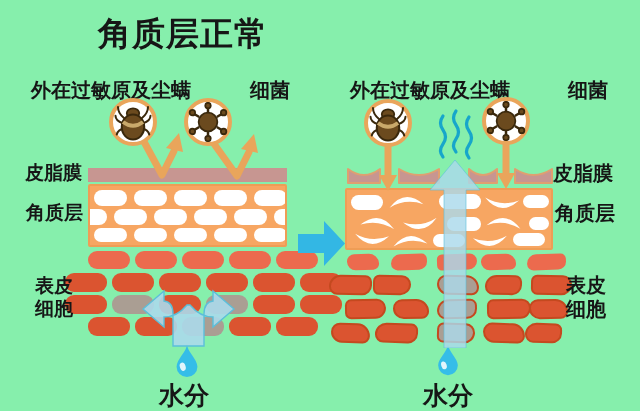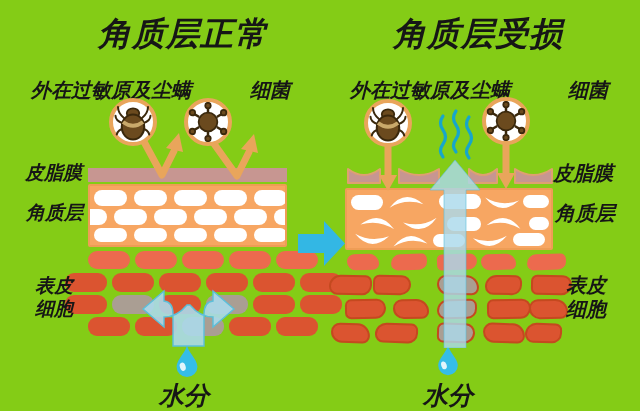--- a/index.html
+++ b/index.html
@@ -4,22 +4,22 @@
 <style>
   :root{
     --accent:#E9A55B; --film:#C79691; --filmrim:#DFA070;
     --sc:#F7A662; --scborder:#EE9D56;
     --bl:#EC6A4E; --bd:#DB5430; --bo:#C4491F; --bg:#AA9E93;
     --water:#35BDE8; --flow:#ABD9EB; --flowedge:#5BBFDA;
     --wave:#17A6CA; --mid:#33B7E4; --brown:#6B4A1E; --browndk:#3A280C;
     --text:#161616;
   }
   html,body{margin:0;padding:0;background:#ffffff;}
-  #stage{position:relative;width:640px;height:411px;background:#84cc16;overflow:hidden;
-         font-family:"DejaVu Sans","Liberation Sans",sans-serif;color:var(--text);font-style:italic;}
+  #stage{position:relative;width:640px;height:411px;background:#86efac;overflow:hidden;
+         font-family:"DejaVu Sans","Liberation Sans",sans-serif;color:var(--text);}
   .abs{position:absolute;}
   .title{position:absolute;font-size:33px;font-weight:bold;text-align:center;letter-spacing:1px;white-space:nowrap;}
   .small-lbl{position:absolute;font-size:20px;font-weight:bold;white-space:nowrap;}
   .side-lbl{position:absolute;font-size:19px;font-weight:bold;white-space:nowrap;}
   .side-lbl2{position:absolute;font-size:19px;font-weight:bold;text-align:center;line-height:23px;}
   .water-lbl{position:absolute;font-size:25px;font-weight:bold;text-align:center;}
   .circle{position:absolute;width:40px;height:40px;border:4px solid var(--accent);border-radius:50%;background:#fff;z-index:6;}
   .band-film{position:absolute;background:var(--film);}
   .band-sc{position:absolute;background:var(--sc);border:2px solid var(--scborder);overflow:hidden;border-radius:2px;}
   .pill{position:absolute;background:#fff;border-radius:9px;}
@@ -142,21 +142,20 @@
   <svg class="abs" style="left:172px;top:343px;" width="30" height="36" viewBox="0 0 30 38">
     <path d="M15,1 C15,9 4,17 4,25 a11,11 0 0 0 22,0 C26,17 15,9 15,1 Z" fill="var(--water)"></path>
     <ellipse cx="10.5" cy="25" rx="3" ry="4.5" fill="#fff" opacity="0.85" transform="rotate(-18 10.5 25)"></ellipse>
   </svg>
   <div class="water-lbl" style="left:147px;top:379px;width:74px;">水分</div>
 
   <svg class="abs" style="left:298px;top:221px;" width="47" height="45" viewBox="0 0 47 45">
     <polygon points="0,13 26,13 26,0 47,22.5 26,45 26,32 0,32" fill="var(--mid)"></polygon>
   </svg>
 
-  <div class="title" style="left:358px;top:12px;width:240px;">角质层受损</div>
 
   <div class="small-lbl" style="left:350px;top:77px;">外在过敏原及尘螨</div>
   <div class="small-lbl" style="left:568px;top:77px;">细菌</div>
 
   <div class="circle" style="left:364px;top:99px;">
     <svg width="40" height="40" viewBox="0 0 32 32">
       <g stroke="var(--browndk)" stroke-width="1.6" fill="none" stroke-linecap="round">
         <path d="M9,13 Q4,9 4,4"></path>
           <path d="M8,17 Q2,15 2,11"></path>
           <path d="M9,21 Q4,22 3,26"></path>

